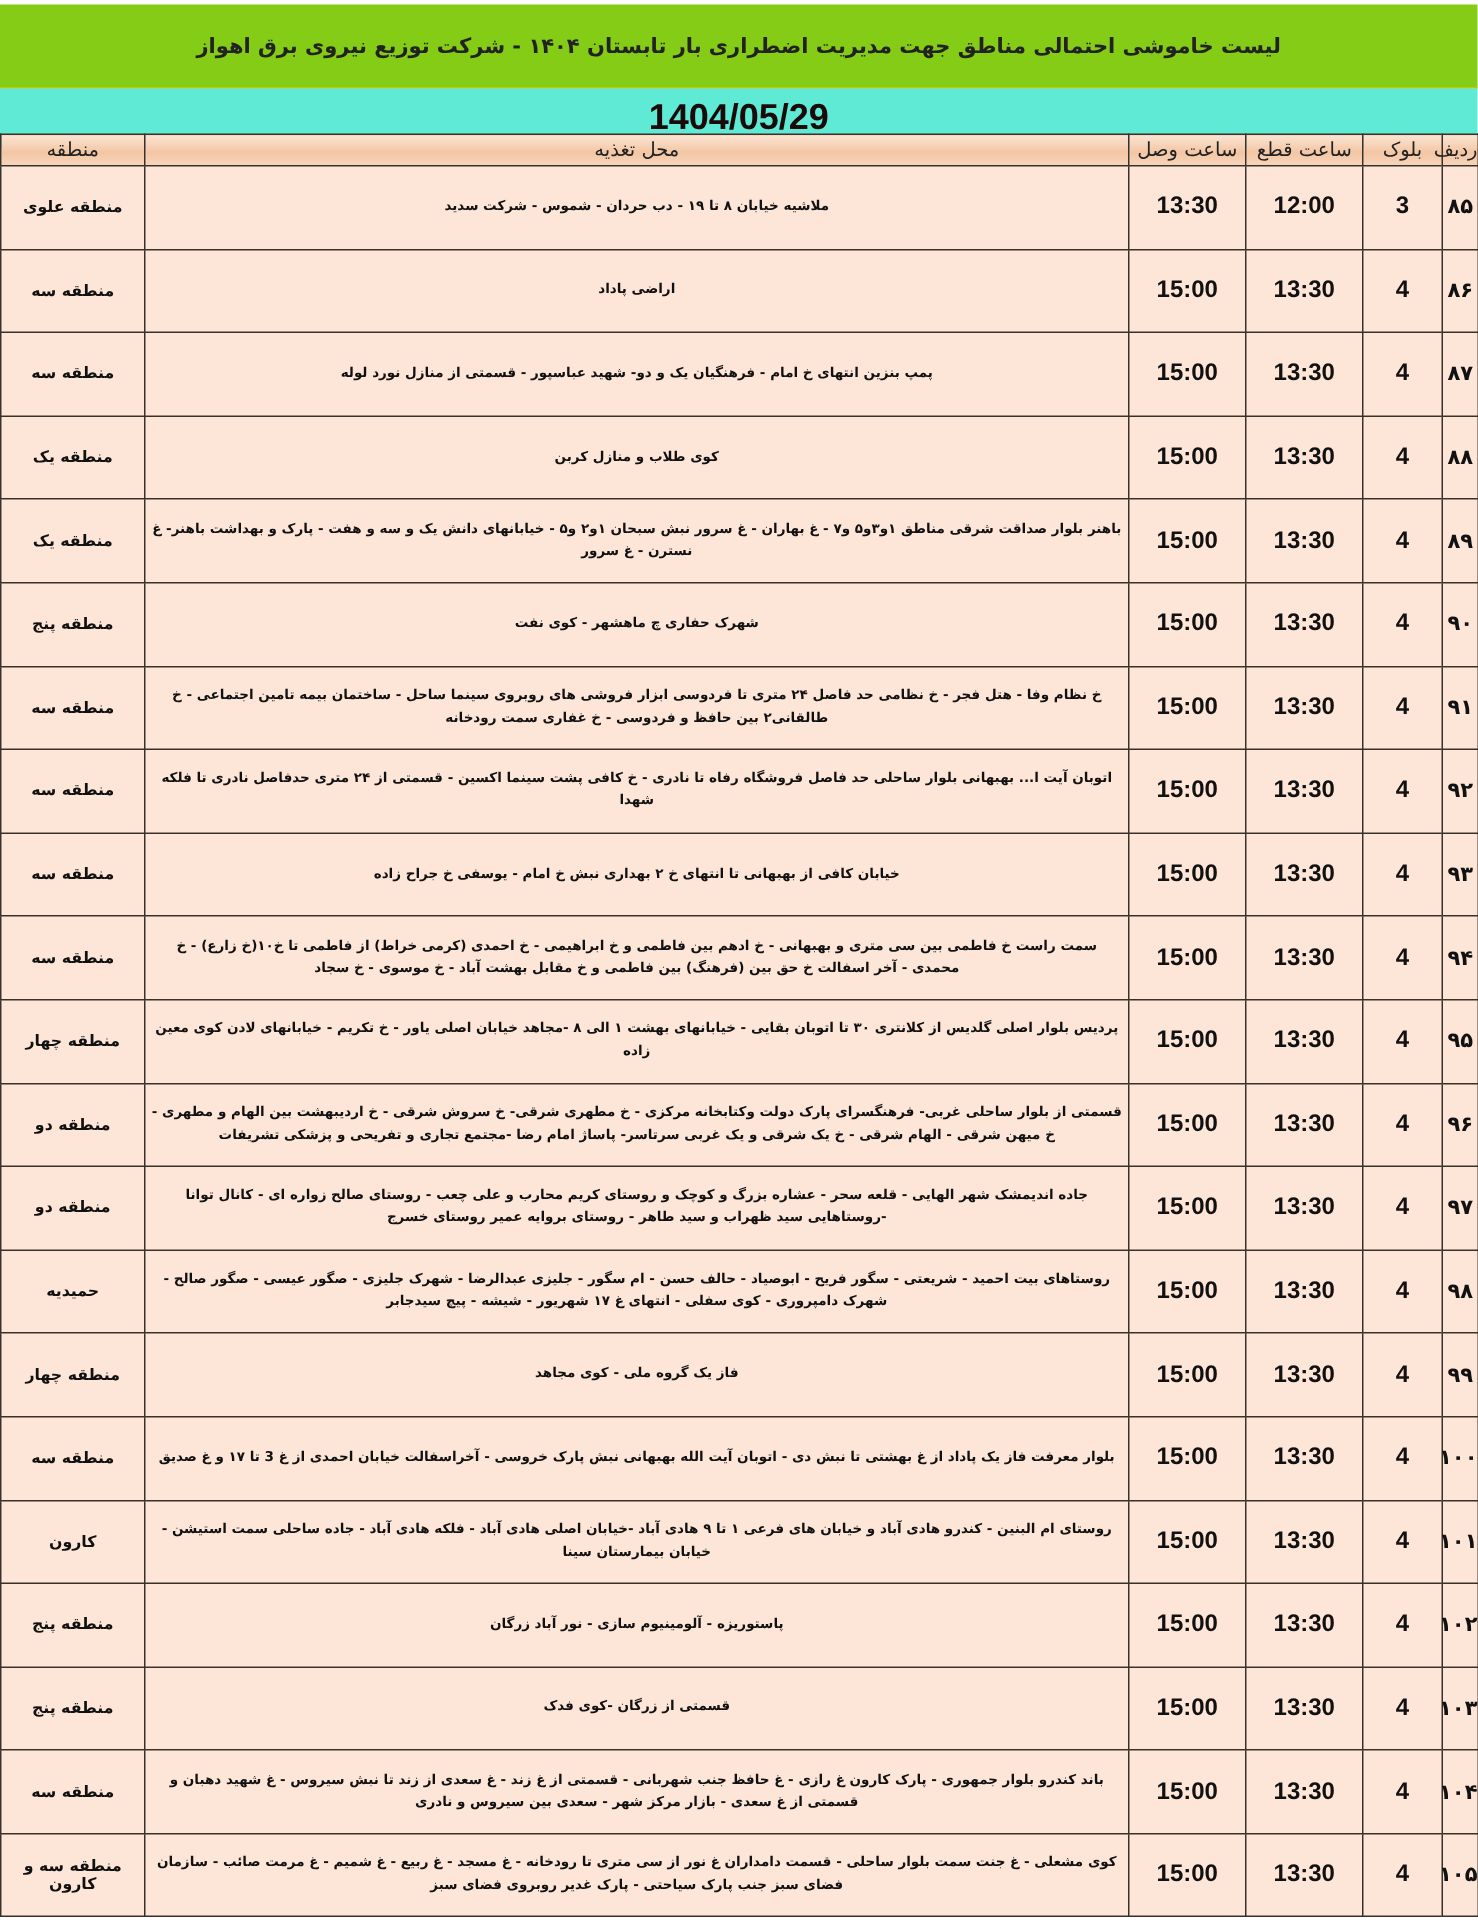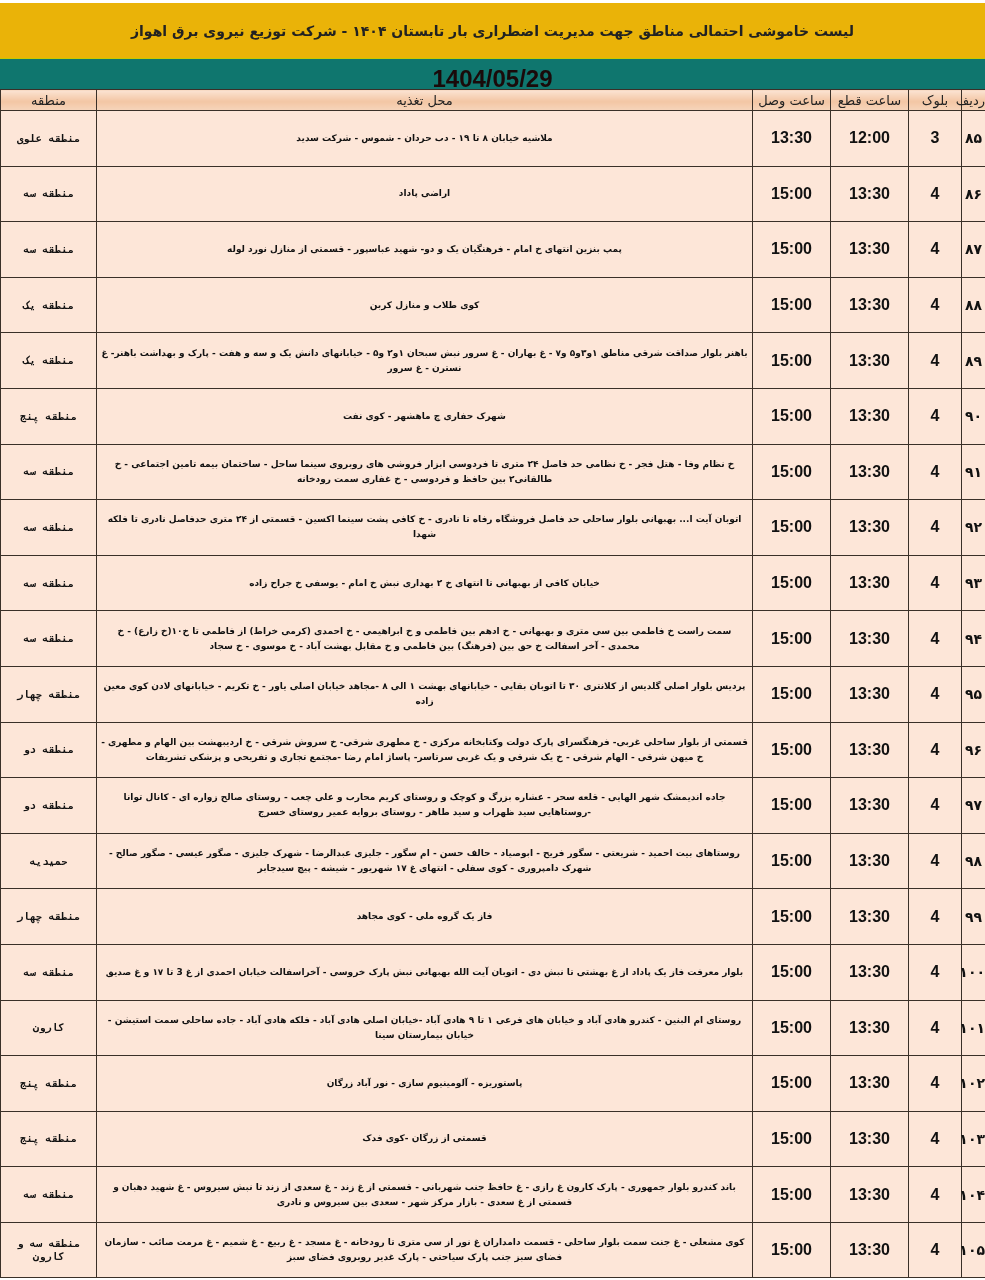--- a/index.html
+++ b/index.html
@@ -1,26 +1,26 @@
 <!DOCTYPE html>
 <html><head>
 <meta charset="utf-8">
 <style>
   * { box-sizing: border-box; margin: 0; padding: 0; }
   html, body { width: 985px; height: 1280px; background: #ffffff; overflow: hidden; }
   body { font-family: "DejaVu Sans", sans-serif; direction: rtl; }
   .title-bar {
     position: absolute; left: 0; top: 3px; width: 985px; height: 56px;
-    background: #eab308; display: flex; align-items: center; justify-content: center;
+    background: #84cc16; display: flex; align-items: center; justify-content: center;
     font-size: 14px; font-weight: bold; color: #222;
     border-bottom: 1px solid #c8c800;
   }
   .date-bar {
     position: absolute; left: 0; top: 59px; width: 985px; height: 40px;
-    background: #0f766e; display: flex; align-items: center; justify-content: center;
+    background: #5eead4; display: flex; align-items: center; justify-content: center;
     font-family: "Liberation Sans", sans-serif; font-weight: bold; font-size: 24px; color: #1a0a0a;
     direction: ltr;
   }
   table.grid {
     position: absolute; left: 0; top: 89px; width: 985px;
     border-collapse: collapse; table-layout: fixed;
   }
   table.grid th, table.grid td {
     border: 1px solid #3a3028;
     text-align: center; vertical-align: middle;
@@ -28,21 +28,21 @@
   table.grid th {
     height: 21px; font-size: 13px; font-weight: normal; color: #222;
     background: linear-gradient(to bottom, #fbe3d2 0%, #f3c6a4 55%, #f6d5bb 100%);
   }
   table.grid td {
     height: 55.6px; background: #fde6d8; color: #111;
   }
   td.c-row { font-size: 14px; font-weight: bold; }
   td.c-block, td.c-time { font-family: "Liberation Sans", sans-serif; font-weight: bold; font-size: 16px; direction: ltr; }
   td.c-loc { font-size: 9px; font-weight: bold; line-height: 15px; padding: 0 4px; margin-top: 23px; }
-  td.c-region { font-size: 10.5px; font-weight: bold; font-family: Liberation Mono, monospace; }
+  td.c-region { font-size: 10.5px; font-weight: bold; }
 </style>
 </head>
 <body>
 
 <div class="title-bar">لیست خاموشی احتمالی مناطق جهت مدیریت اضطراری بار تابستان ۱۴۰۴ - شرکت توزیع نیروی برق اهواز</div>
 <div class="date-bar">1404/05/29</div>
 
 <table class="grid">
   <colgroup>
     <col style="width:24px">

